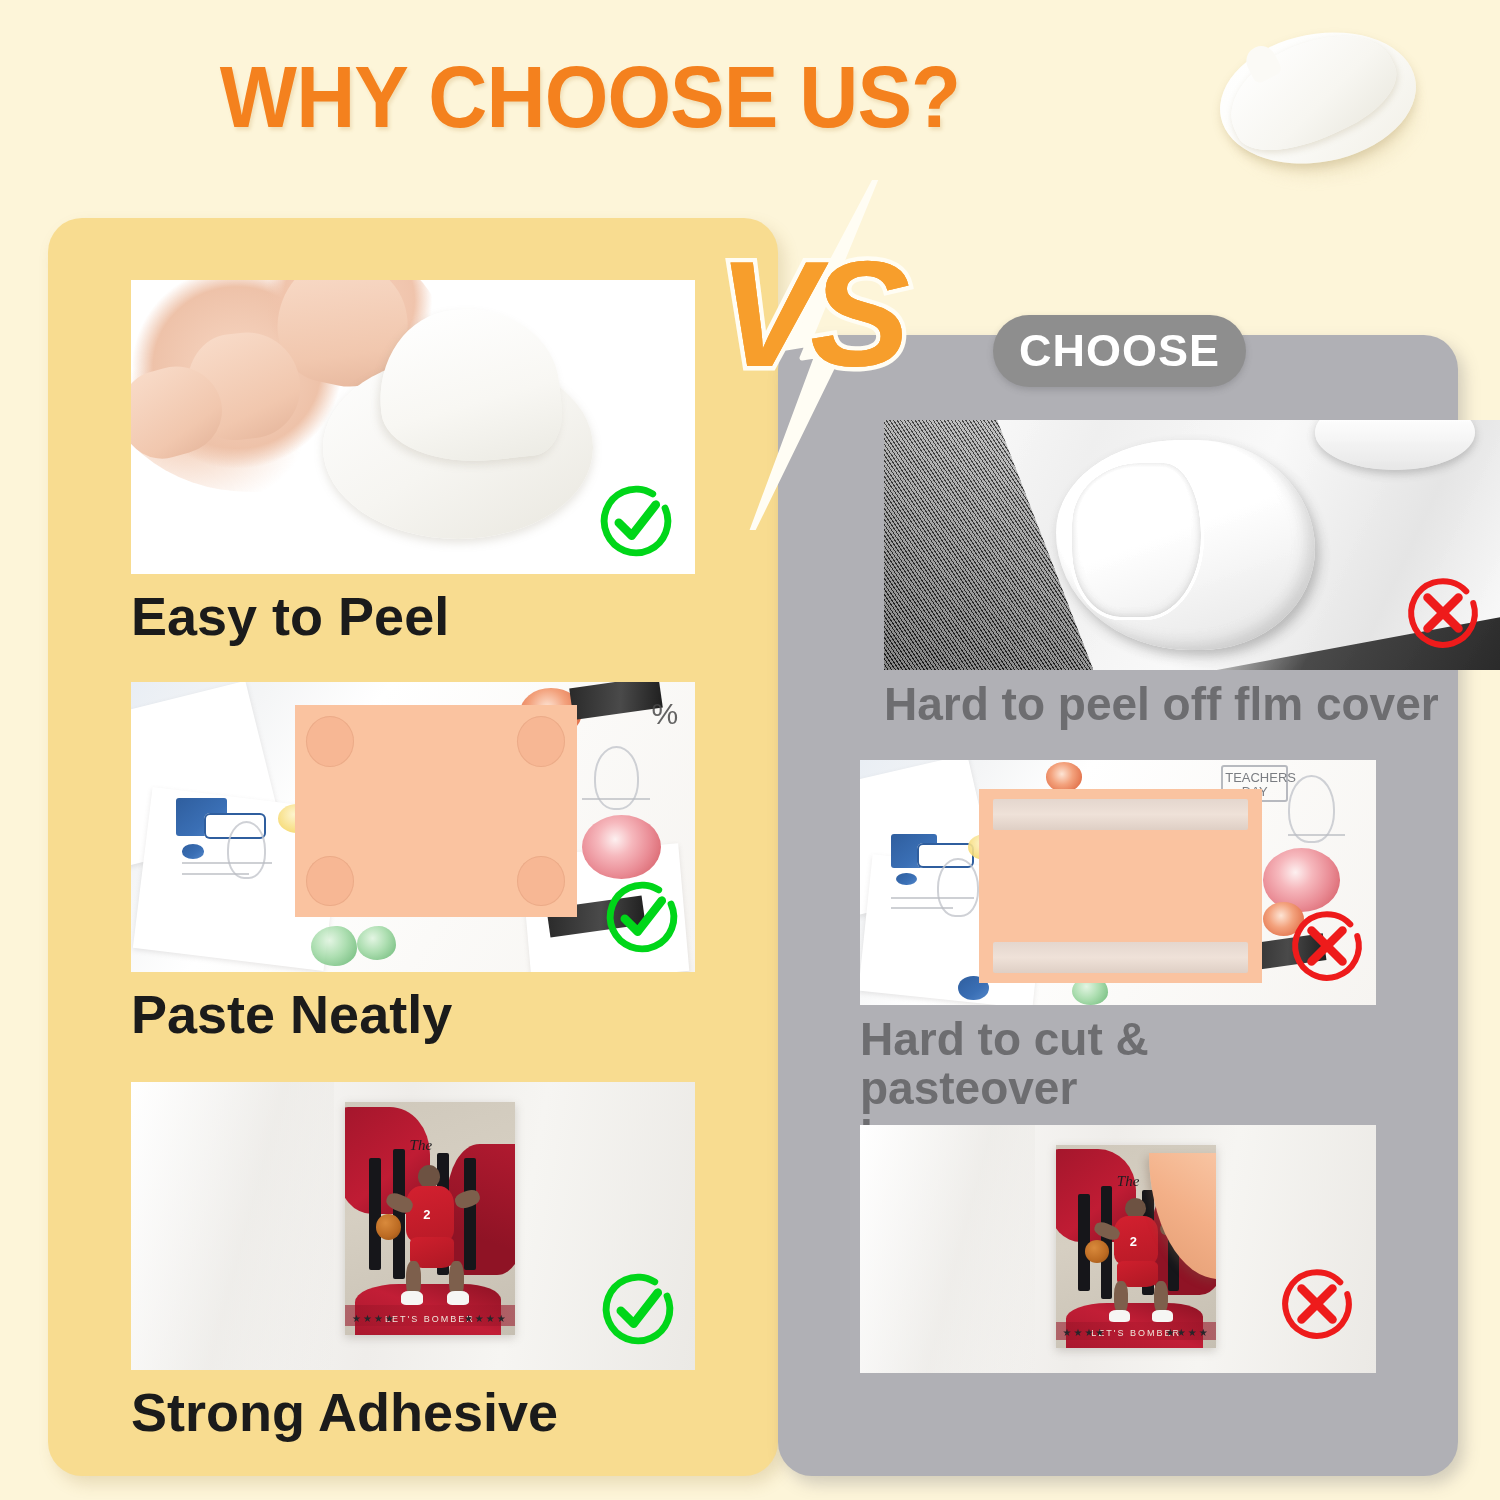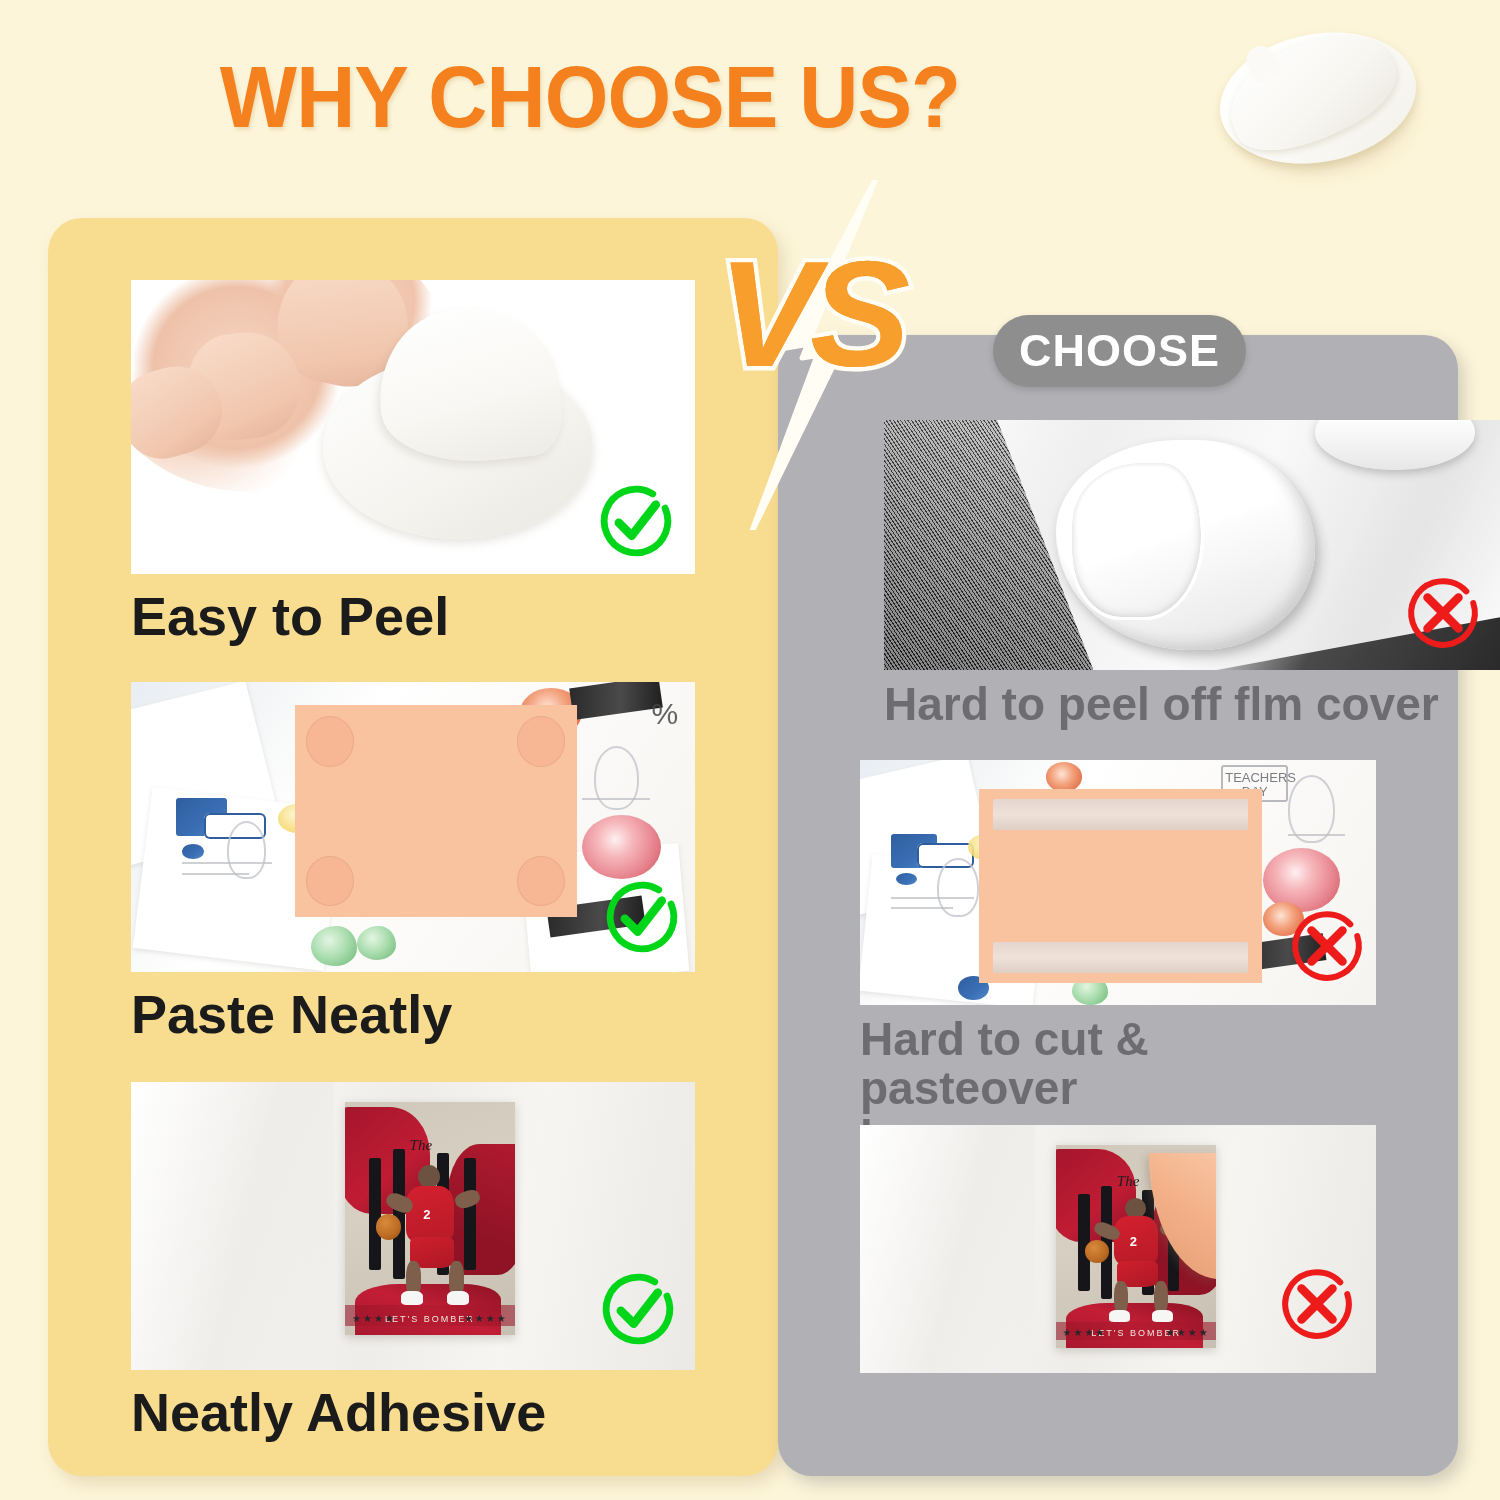--- a/index.html
+++ b/index.html
@@ -569,21 +569,21 @@
         <div class="stars" style="left:4%;">★★★★</div>
         <div class="stars" style="right:4%;">★★★★</div>
       </div>
       <div class="badge" style="right:14px; bottom:18px;">
         <svg viewBox="0 0 100 100">
           <circle cx="50" cy="50" r="37" fill="none" stroke="#00D619" stroke-width="8" stroke-linecap="round" stroke-dasharray="210 46" transform="rotate(-24 50 50)"></circle>
           <path d="M30 52 L45 67 L73 31" fill="none" stroke="#00D619" stroke-width="10" stroke-linecap="round" stroke-linejoin="round"></path>
         </svg>
       </div>
     </div>
-    <div class="caption caption-our">Neatly Adhesive</div>
+    <div class="caption caption-our">Strong Adhesive</div>
   </div>
 
   <div class="panel" id="panel-other"></div>
   <div id="tab-other">
     <span>CHOOSE</span>
   </div>
 
   <div class="card" style="left:860px; top:420px; width:616px;margin-left:24px;">
     <div class="photo" style="height:250px; background:#e9e9e9;">
       <div class="gray-wrap">

